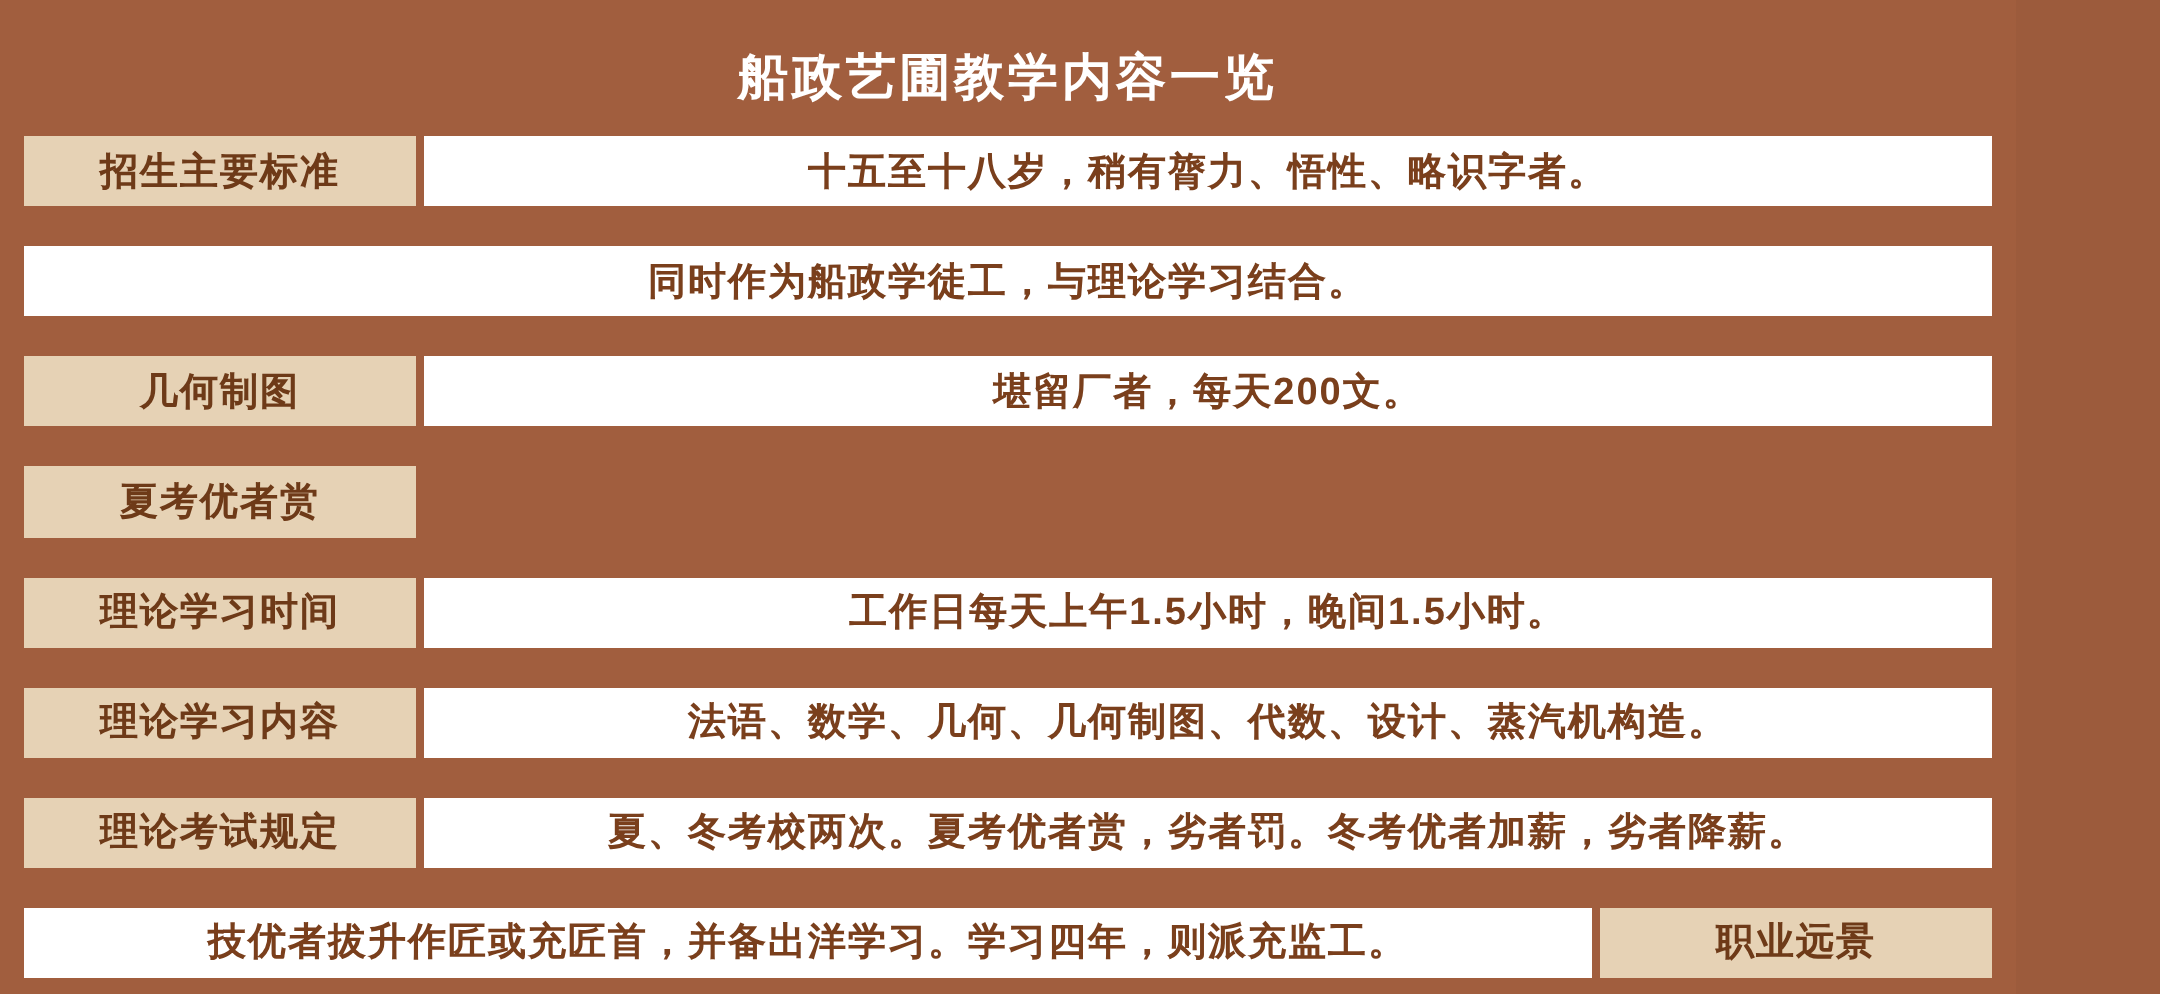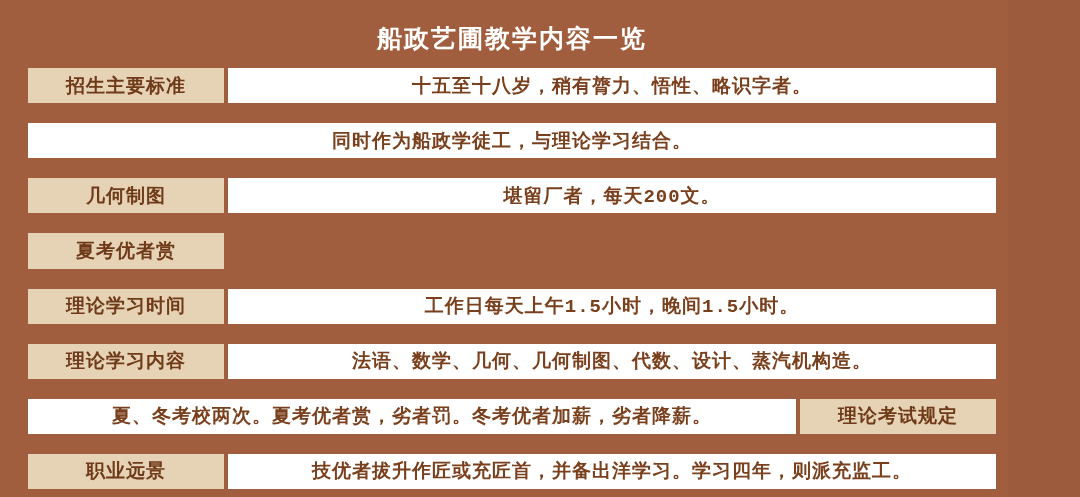--- a/index.html
+++ b/index.html
@@ -12,41 +12,40 @@
     background: #9c5b3c;
     font-family: "Liberation Sans", sans-serif;
     overflow: hidden;
   }
   .page {
     position: relative;
     width: 1008px;
     height: 497px;
     background: #a15e3e;
     box-sizing: border-box;
-    padding: 8px 12px 8px 28px;
+    padding: 8px 12px 8px 12px;
     display: flex;
     flex-direction: column;
   }
   .title-bar {
     height: 60px;
     min-height: 60px;
     display: flex;
     align-items: center;
     justify-content: center;
     color: #ffffff;
     font-size: 25px;
     font-weight: bold;
     letter-spacing: 2px;
   }
   .table {
     flex: 1;
     display: flex;
     flex-direction: column;
     gap: 20px;
-    font-family: Liberation Mono, monospace;
   }
   .row {
     flex: 1;
     display: flex;
     gap: 4px;
     min-height: 0;
   }
   .cell {
     display: flex;
     align-items: center;
@@ -105,23 +104,23 @@
       <div class="cell cell-label">理论学习时间</div>
       <div class="cell cell-value">工作日每天上午1.5小时，晚间1.5小时。</div>
     </div>
 
     <div class="row">
       <div class="cell cell-label">理论学习内容</div>
       <div class="cell cell-value">法语、数学、几何、几何制图、代数、设计、蒸汽机构造。</div>
     </div>
 
     <div class="row">
+      <div class="cell cell-label">理论考试规定</div>
       <div class="cell cell-value">夏、冬考校两次。夏考优者赏，劣者罚。冬考优者加薪，劣者降薪。</div>
-      <div class="cell cell-label">理论考试规定</div>
     </div>
 
     <div class="row">
+      <div class="cell cell-value">技优者拔升作匠或充匠首，并备出洋学习。学习四年，则派充监工。</div>
       <div class="cell cell-label">职业远景</div>
-      <div class="cell cell-value">技优者拔升作匠或充匠首，并备出洋学习。学习四年，则派充监工。</div>
     </div>
 
   </div>
 </div>
 
 </body></html>

